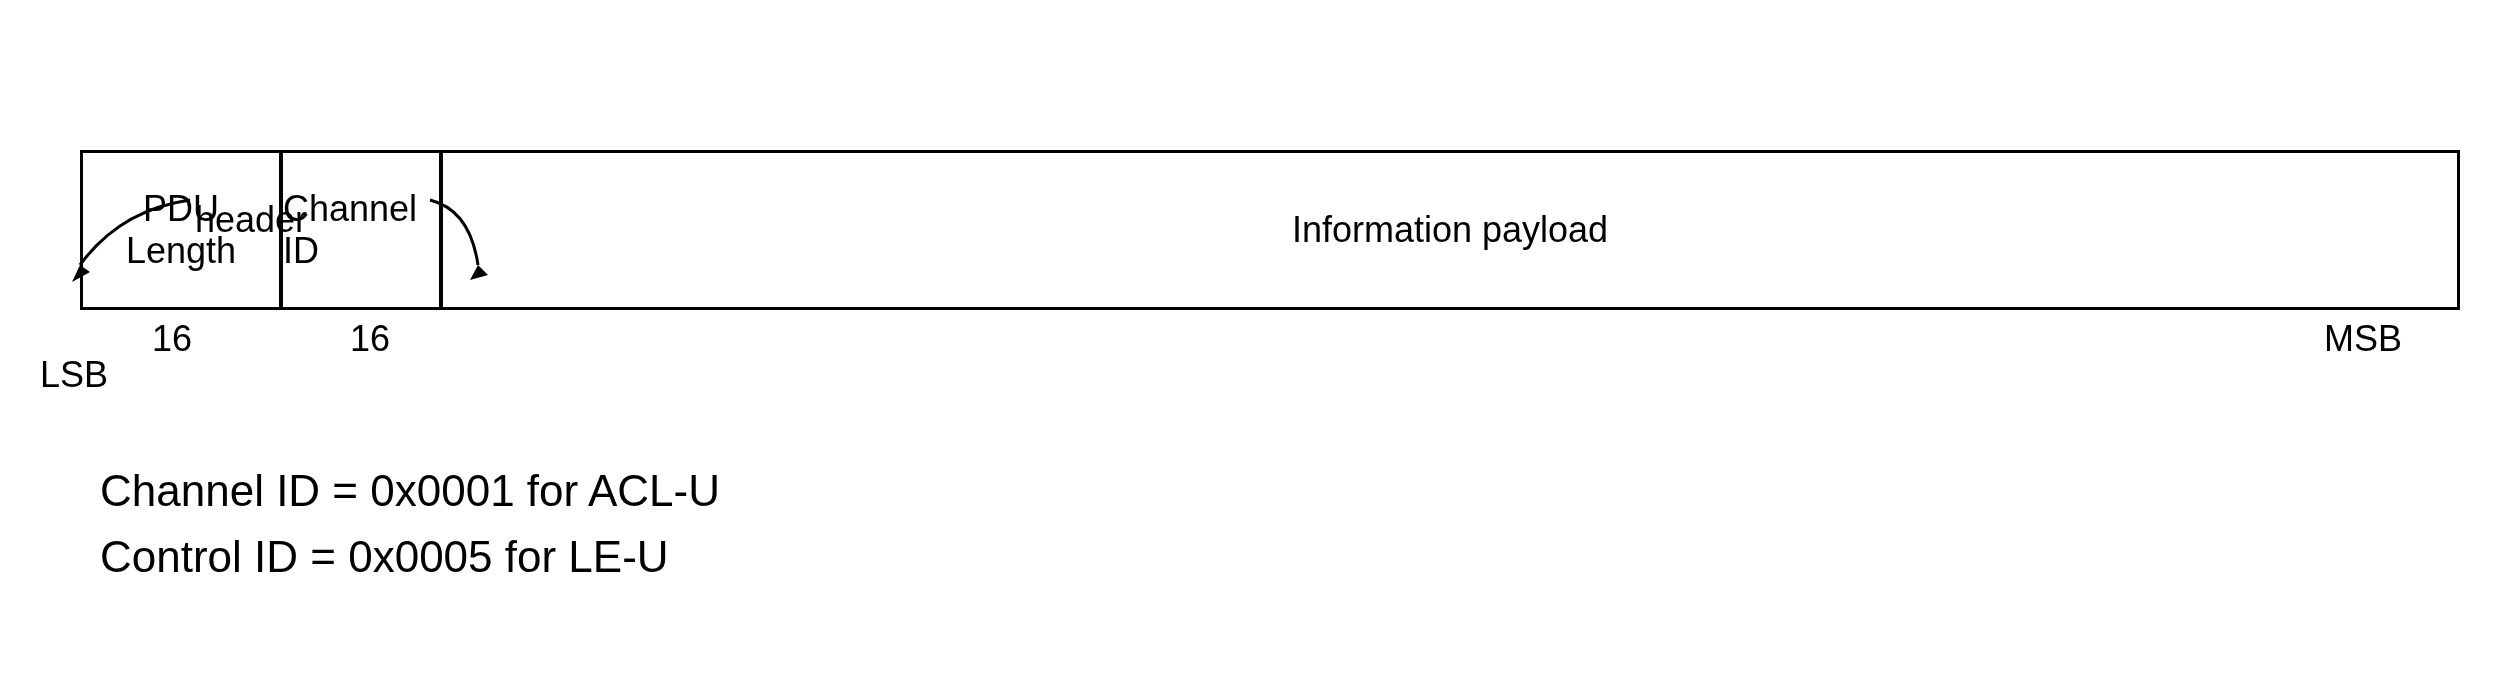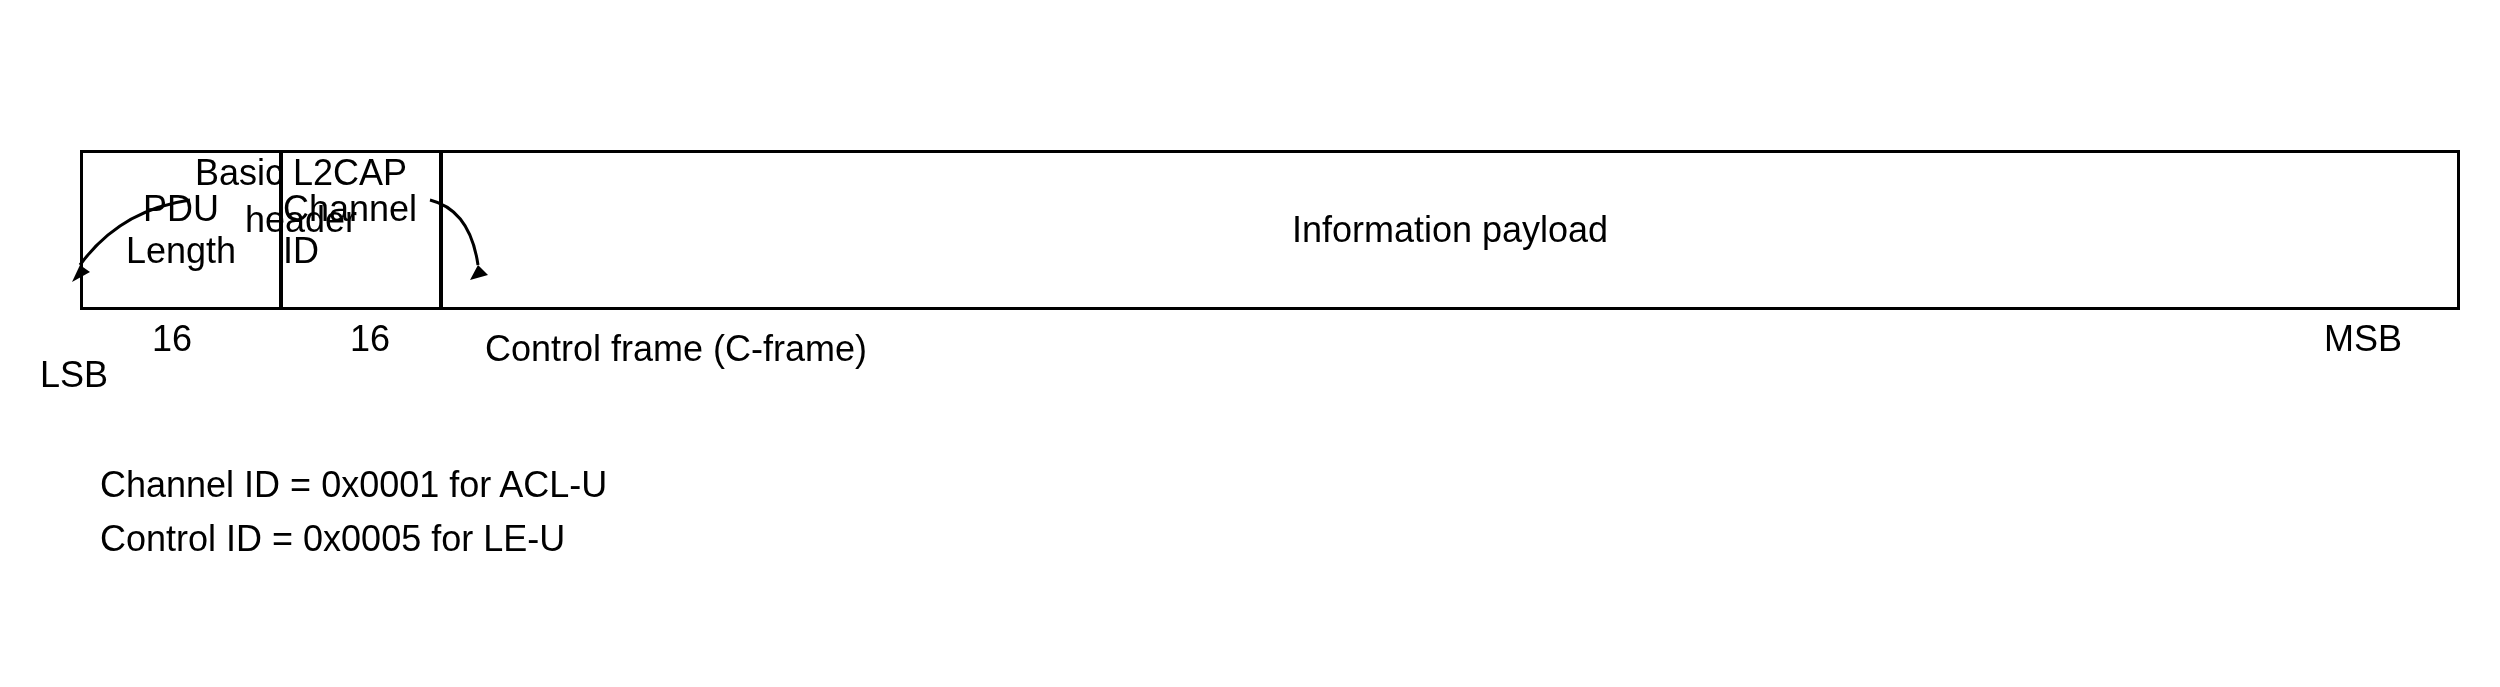--- a/index.html
+++ b/index.html
@@ -89,30 +89,30 @@
       left: 445px;
       top: 10px;
     }
     .msb {
       position: absolute;
       right: 58px;
     }
     .notes {
       margin-top: 90px;
       margin-left: 60px;
-      font-size: 36px;
+      font-size: 44px;
       line-height: 1.5;
     }
   </style>
 </head>
 <body>
 
 <div class="container">
   <div class="header-label">
-    <span>Basic L2CAP</span><br>
+    <br>
     <span>header</span>
   </div>
 
   <svg class="arrow-left" width="140" height="95" viewBox="0 0 140 95">
     <path d="M 130 10 Q 60 20 20 75" stroke="black" stroke-width="3" fill="none"></path>
     <polygon points="20,75 12,92 30,82" fill="black"></polygon>
   </svg>
 
   <svg class="arrow-right" width="90" height="95" viewBox="0 0 90 95">
     <path d="M 10 10 Q 50 20 58 75" stroke="black" stroke-width="3" fill="none"></path>
@@ -128,21 +128,20 @@
     </div>
     <div class="cell cell-payload">
       <span>Information payload</span>
     </div>
   </div>
 
   <div class="below-row">
     <span class="lsb">LSB</span>
     <span class="bits1">16</span>
     <span class="bits2">16</span>
-    <span class="caption">Control frame (C-frame)</span>
     <span class="msb">MSB</span>
   </div>
 
   <div class="notes">
     <div>Channel ID = 0x0001 for ACL-U</div>
     <div>Control ID = 0x0005 for LE-U</div>
   </div>
 </div>
 
 </body></html>

